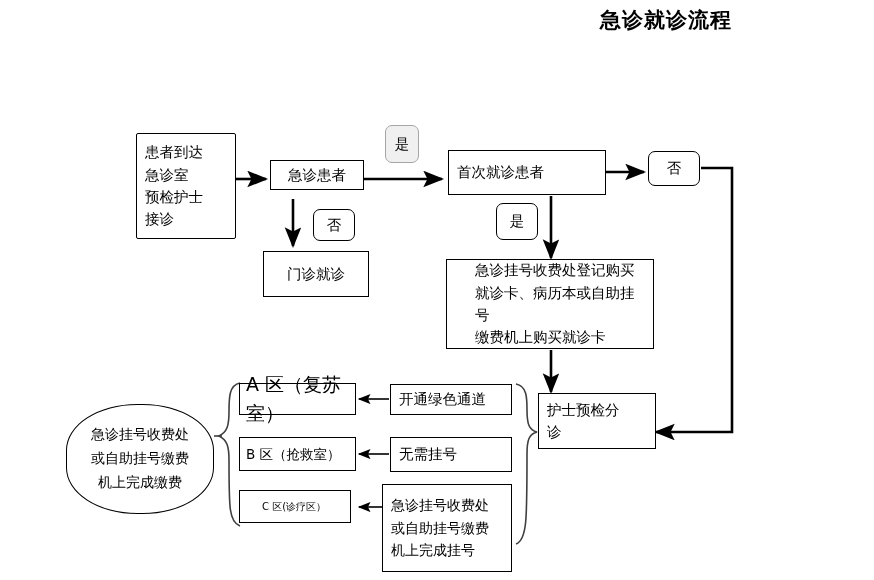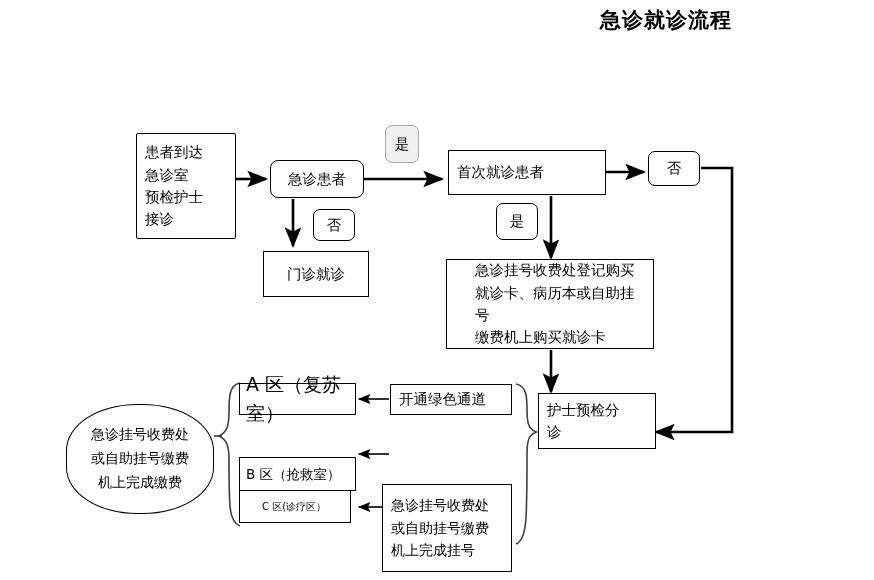--- a/index.html
+++ b/index.html
@@ -120,21 +120,21 @@
     <line x1="222" y1="436" x2="214" y2="436" stroke="#3f3f3f" stroke-width="1.6"></line>
   </svg>
 
   <div class="node rounded center" style="left:136px; top:133px; width:100px; height:106px;">
     <span class="txt" style="text-align:left;">患者到达
 急诊室
 预检护士
 接诊</span>
   </div>
 
-  <div class="node center" style="left:270px; top:160px; width:94px; height:38px;border-radius:8px;">
+  <div class="node center" style="left:270px; top:160px; width:94px; height:30px;">
     <span class="txt">急诊患者</span>
   </div>
 
   <div class="node pill center gray" style="left:385px; top:125px; width:34px; height:38px;">
     <span class="txt">是</span>
   </div>
 
   <div class="node pill center" style="left:313px; top:209px; width:42px; height:32px;">
     <span class="txt">否</span>
   </div>
@@ -169,32 +169,35 @@
   <div class="node ellipse center" style="left:66px; top:404px; width:148px; height:110px;">
     <span class="txt" style="font-size:14px; line-height:1.7;">急诊挂号收费处
 或自助挂号缴费
 机上完成缴费</span>
   </div>
 
   <div class="node left" style="left:239px; top:383px; width:117px; height:32px;">
     <span class="txt" style="font-size:19px; padding-left:6px;">A 区（复苏室）</span>
   </div>
 
-  <div class="node left" style="left:239px; top:437px; width:117px; height:34px;margin-top:20px;">
+  <div class="node left" style="left:239px; top:437px; width:117px; height:34px;">
     <span class="txt" style="font-size:13.5px; padding-left:6px;">B 区（抢救室）</span>
   </div>
 
   <div class="node left" style="left:239px; top:490px; width:112px; height:33px;">
     <span class="txt" style="font-size:10px; padding-left:6px;text-align:center;">C 区(诊疗区）</span>
   </div>
 
   <div class="node left" style="left:390px; top:384px; width:122px; height:31px;">
     <span class="txt">开通绿色通道</span>
   </div>
 
+  <div class="node left" style="left:390px; top:437px; width:122px; height:35px;">
+    <span class="txt">无需挂号</span>
+  </div>
 
   <div class="node left" style="left:382px; top:484px; width:130px; height:88px;">
     <span class="txt" style="font-size:14px; line-height:1.6;">急诊挂号收费处
 或自助挂号缴费
 机上完成挂号</span>
   </div>
 
 </div>
 
 </body></html>

